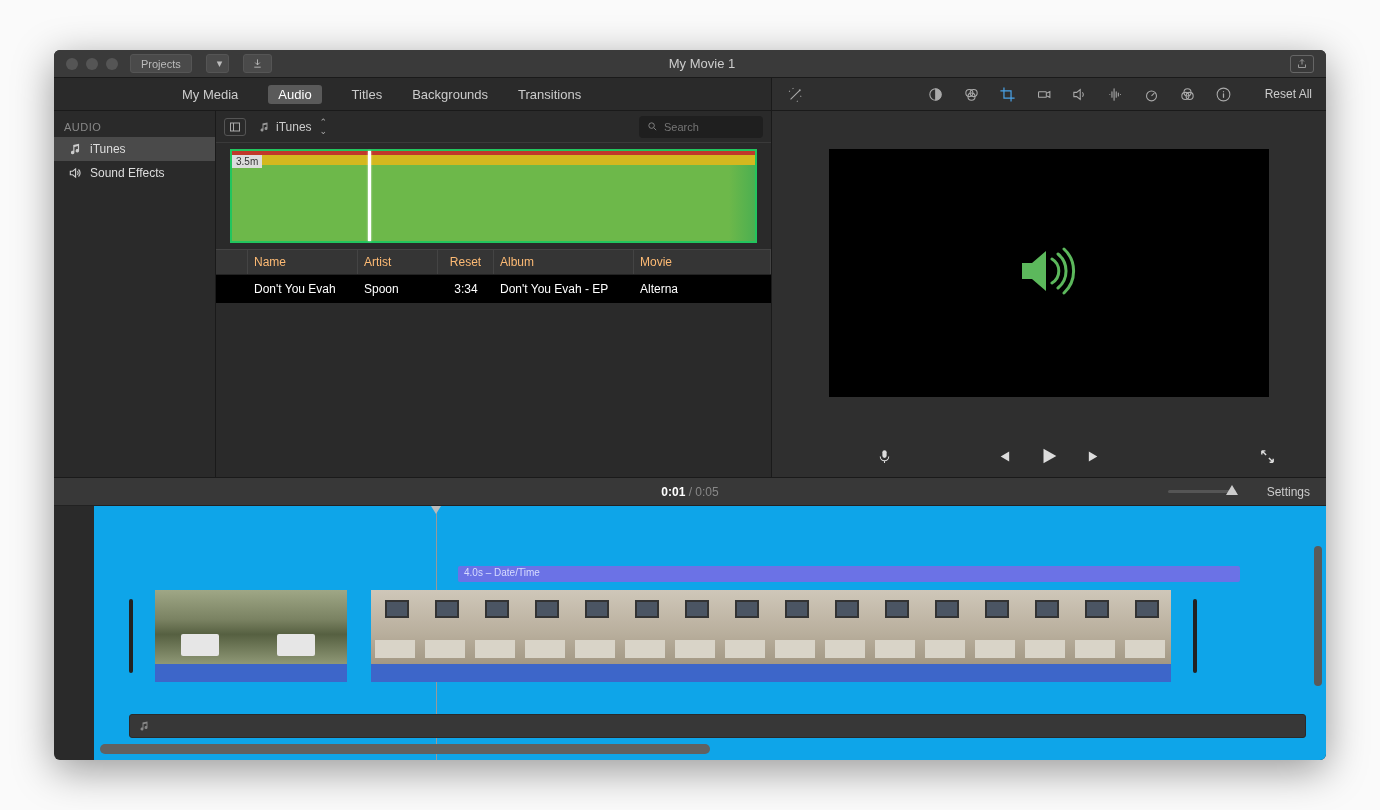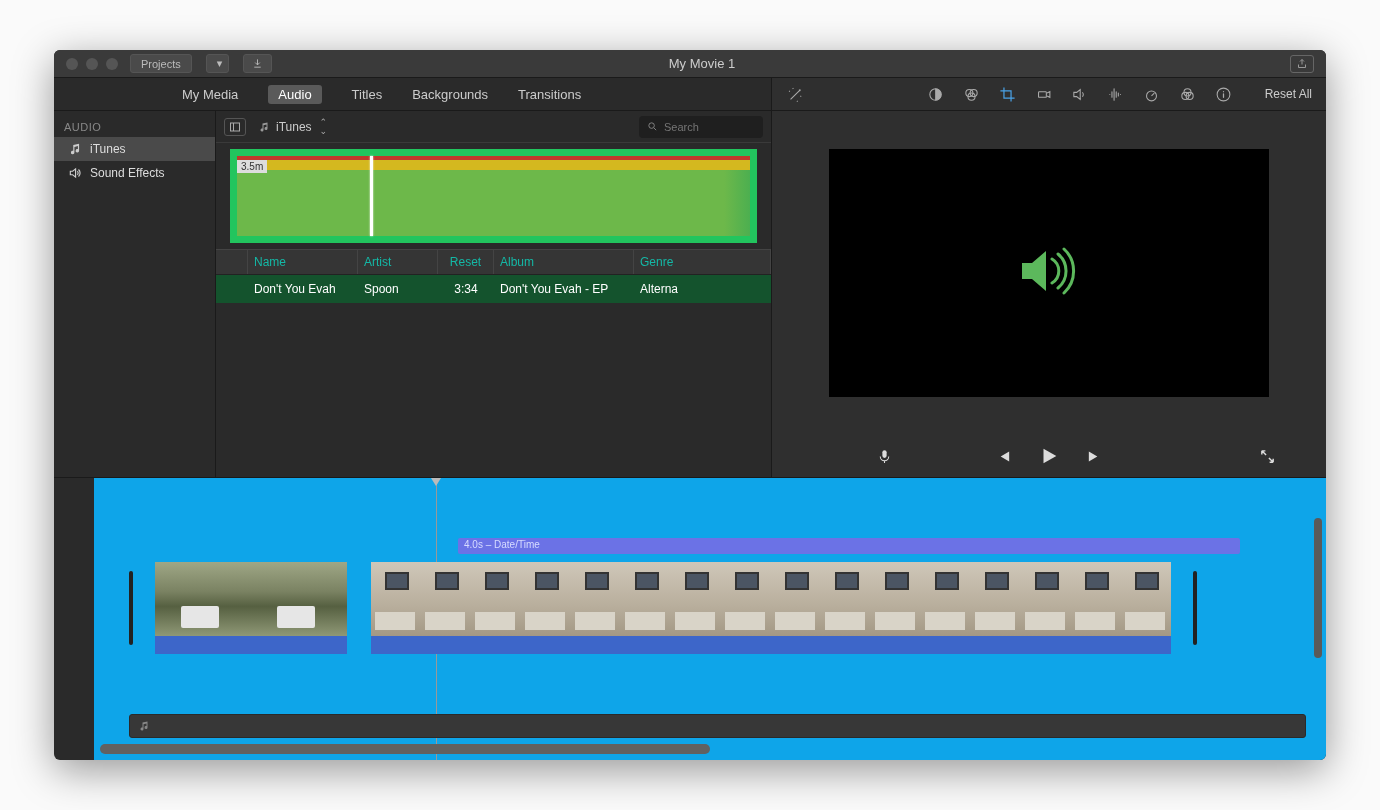--- a/index.html
+++ b/index.html
@@ -26,29 +26,29 @@
 .side-item svg{width:14px;height:14px;fill:#ccc;}
 .content { flex:1; display:flex; flex-direction:column; background:#2a2a2a;}
 .browse-bar { height:32px; display:flex; align-items:center; gap:8px; padding:0 8px; border-bottom:1px solid #3a3a3a;}
 .icon-btn { width:22px; height:18px; border:1px solid #555; border-radius:3px; display:flex; align-items:center; justify-content:center;}
 .icon-btn svg{width:12px;height:12px;fill:#aaa;stroke:#aaa;}
 .dropdown { display:flex; align-items:center; gap:6px; color:#ccc; font-size:12px; padding:0 4px;}
 .dropdown svg.note{width:12px;height:12px;fill:#999;}
 .search { margin-left:auto; background:#1f1f1f; border-radius:4px; height:22px; display:flex; align-items:center; padding:0 8px; gap:6px; width:124px;}
 .search svg{width:11px;height:11px;stroke:#888;fill:none;}
 .search input { background:transparent; border:none; outline:none; color:#ccc; font-size:11px; width:90px;}
-.wave { height:94px; margin:6px 14px; border:7px solid #22c55e; position:relative; display:flex; flex-direction:column;}
+.wave { height:94px; margin:6px 14px; border:2px solid #22c55e; position:relative; display:flex; flex-direction:column;}
 .wave-top { height:14px; background:#d4b81f; border-top:4px solid #c0392b; position:relative;}
 .wave-label { position:absolute; left:0; top:0; background:#ddd; color:#333; font-size:10px; padding:1px 4px;}
 .wave-body { flex:1; background:linear-gradient(to right,#6db84a 0%,#6db84a 95%,#4CAF50 100%);}
 .playhead { position:absolute; left:26%; top:0; bottom:0; width:3px; background:#fff; box-shadow:0 0 2px #fff;}
 .table { flex:1; font-size:12px; color:#ccc; }
 .thead { display:flex; background:#353535; border-top:1px solid #444; border-bottom:1px solid #222;}
-.th { padding:5px 6px; border-right:1px solid #444; color:#14b8a6; font-weight:400;}
-.trow { display:flex; background:#14532d; color:#fff;}
+.th { padding:5px 6px; border-right:1px solid #444; color:#fdba74; font-weight:400;}
+.trow { display:flex; background:#000000; color:#fff;}
 .td { padding:7px 6px; white-space:nowrap; overflow:hidden;}
 .c-name{width:110px} .c-artist{width:80px} .c-time{width:56px;text-align:center} .c-album{width:140px} .c-genre{flex:1}
 .th.c-blank{width:32px}
 .td.c-blank{width:32px}
 .cursor{position:absolute;left:226px;top:378px;}
 .cursor svg{width:15px;height:22px;}
 .right-col { flex:1; display:flex; flex-direction:column; background:#2f2f2f;}
 .adjust-bar { height:33px; display:flex; align-items:center; padding:0 14px; gap:18px; border-bottom:1px solid #1a1a1a;}
 .adjust-bar .spacer{flex:1}
 .aicon { width:18px; height:18px; display:flex; align-items:center; justify-content:center; cursor:pointer;}
@@ -181,21 +181,21 @@
             <div class="wave-body"></div>
             <div class="playhead"></div>
           </div>
           <div class="table">
             <div class="thead">
               <div class="th c-blank"></div>
               <div class="th c-name">Name</div>
               <div class="th c-artist">Artist</div>
               <div class="th c-time">Reset</div>
               <div class="th c-album">Album</div>
-              <div class="th c-genre">Genre</div>
+              <div class="th c-genre">Movie</div>
             </div>
             <div class="trow">
               <div class="td c-blank"></div>
               <div class="td c-name">Don't You Evah</div>
               <div class="td c-artist">Spoon</div>
               <div class="td c-time">3:34</div>
               <div class="td c-album">Don't You Evah - EP</div>
               <div class="td c-genre">Alterna</div>
             </div>
           </div>
@@ -305,20 +305,29 @@
           </div>
         <div class="ticon fs">
             <svg viewBox="0 0 24 24">
               <path d="M4 4l6 6M4 4v5m0-5h5m11 16l-6-6m6 6v-5m0 5h-5" fill="none" stroke="#ddd" stroke-width="2"></path>
             </svg>
           </div>
       </div>
     </div>
   </div>
 
+  <div class="time-head">
+    <span><b style="color:#fff;">0:01</b> <span class="dur">/ </span><span class="dur">0:05</span></span>
+    <div class="zoom">
+        <div class="zoom-track">
+          <div class="zoom-thumb"></div>
+        </div>
+      </div>
+    <span class="settings">Settings</span>
+  </div>
 
   <div class="timeline">
     <div class="tl-play"></div>
     <div class="title-track">4.0s – Date/Time</div>
     <div class="clips">
       <div class="handle"></div>
       <div class="clip">
         <div class="thumbs">
             <div class="thumb out"></div>
             <div class="thumb out"></div>

